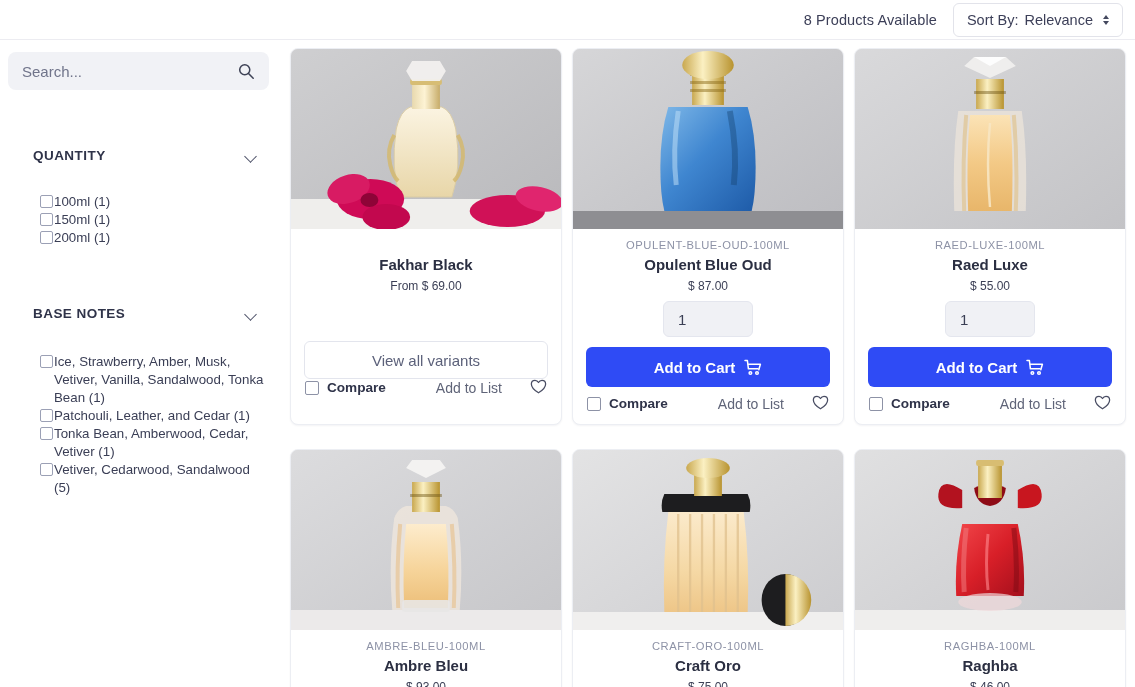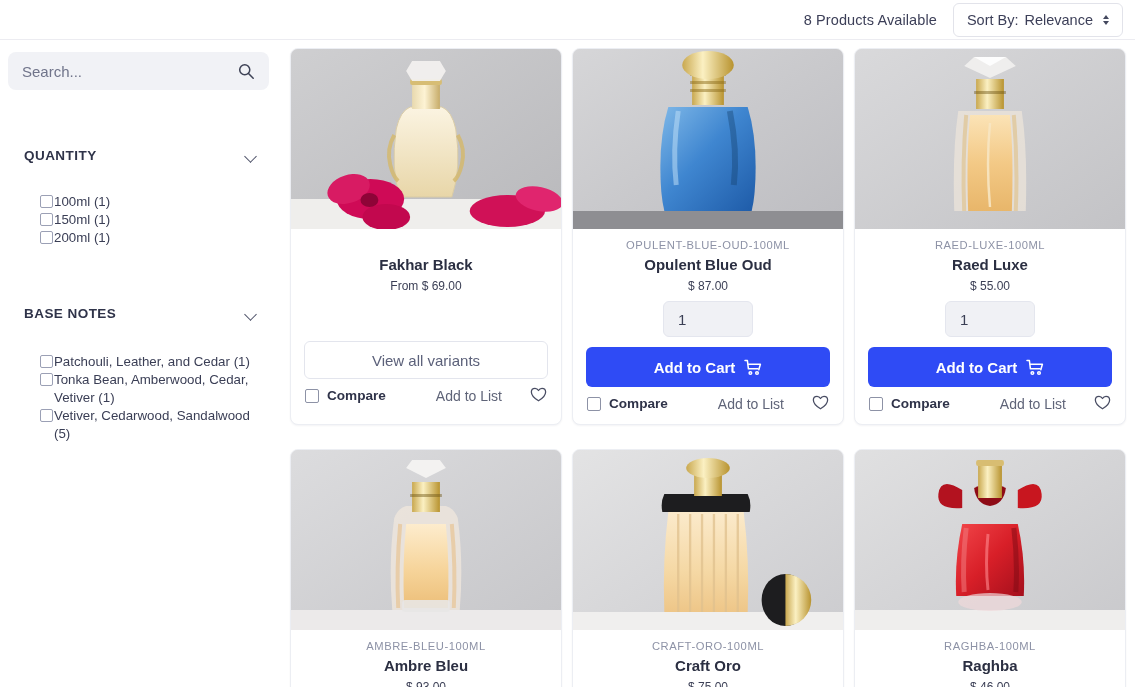--- a/index.html
+++ b/index.html
@@ -71,21 +71,21 @@
   .search-icon svg { display: block; }
 
   .facet { position: absolute; left: 0; width: 278px; }
   .facet-head {
     display: flex; align-items: center; justify-content: space-between;
     padding: 0 21px 0 24px;
     cursor: pointer;
   }
   .facet-title {
     font-size: 13.5px; font-weight: bold; letter-spacing: .45px;
-    color: #2f3349; text-transform: uppercase;
+    color: #2f3349; text-transform: uppercase; margin-left: 9px;
   }
   .chev {
     width: 12px; height: 7px; position: relative;
   }
   .chev:before {
     content: ""; position: absolute; left: 1px; top: 0;
     width: 8px; height: 8px;
     border-right: 1.6px solid #4b4f66;
     border-bottom: 1.6px solid #4b4f66;
     transform: rotate(45deg);
@@ -144,21 +144,21 @@
     display: flex; align-items: center; justify-content: center; gap: 9px;
     margin-bottom: 8px;
   }
   .btn-cart svg { display: block; }
   .btn-variants {
     width: 244px; height: 38px; background: #fff; color: #5c617a;
     border: 1px solid #e3e5ed; border-radius: 6px; cursor: pointer;
     font-family: "Liberation Sans", sans-serif;
     font-size: 15px;
     display: flex; align-items: center; justify-content: center;
-    margin-bottom: 8px;
+    margin-bottom: 0;
   }
   .card .foot {
     display: flex; align-items: center; justify-content: space-between;
     padding: 0 14px 12px; width: 100%;
   }
   .compare { display: flex; align-items: center; gap: 8px; cursor: pointer; }
   .compare .box {
     width: 14px; height: 14px; border: 1.4px solid #8d92a6;
     border-radius: 2px; background: #fff;
   }
@@ -217,20 +217,24 @@
         </label>
       </div>
     </div>
 
     <div class="facet" style="top:266px;">
       <div class="facet-head">
         <span class="facet-title">BASE NOTES</span>
         <span class="chev"></span>
       </div>
       <div class="facet-options" style="padding-top:32px;">
+        <label class="opt">
+          <span class="box"></span>
+          <span class="txt">Ice, Strawberry, Amber, Musk, Vetiver, Vanilla, Sandalwood, Tonka Bean (1)</span>
+        </label>
         <label class="opt">
           <span class="box"></span>
           <span class="txt">Patchouli, Leather, and Cedar (1)</span>
         </label>
         <label class="opt">
           <span class="box"></span>
           <span class="txt">Tonka Bean, Amberwood, Cedar, Vetiver (1)</span>
         </label>
         <label class="opt">
           <span class="box"></span>

